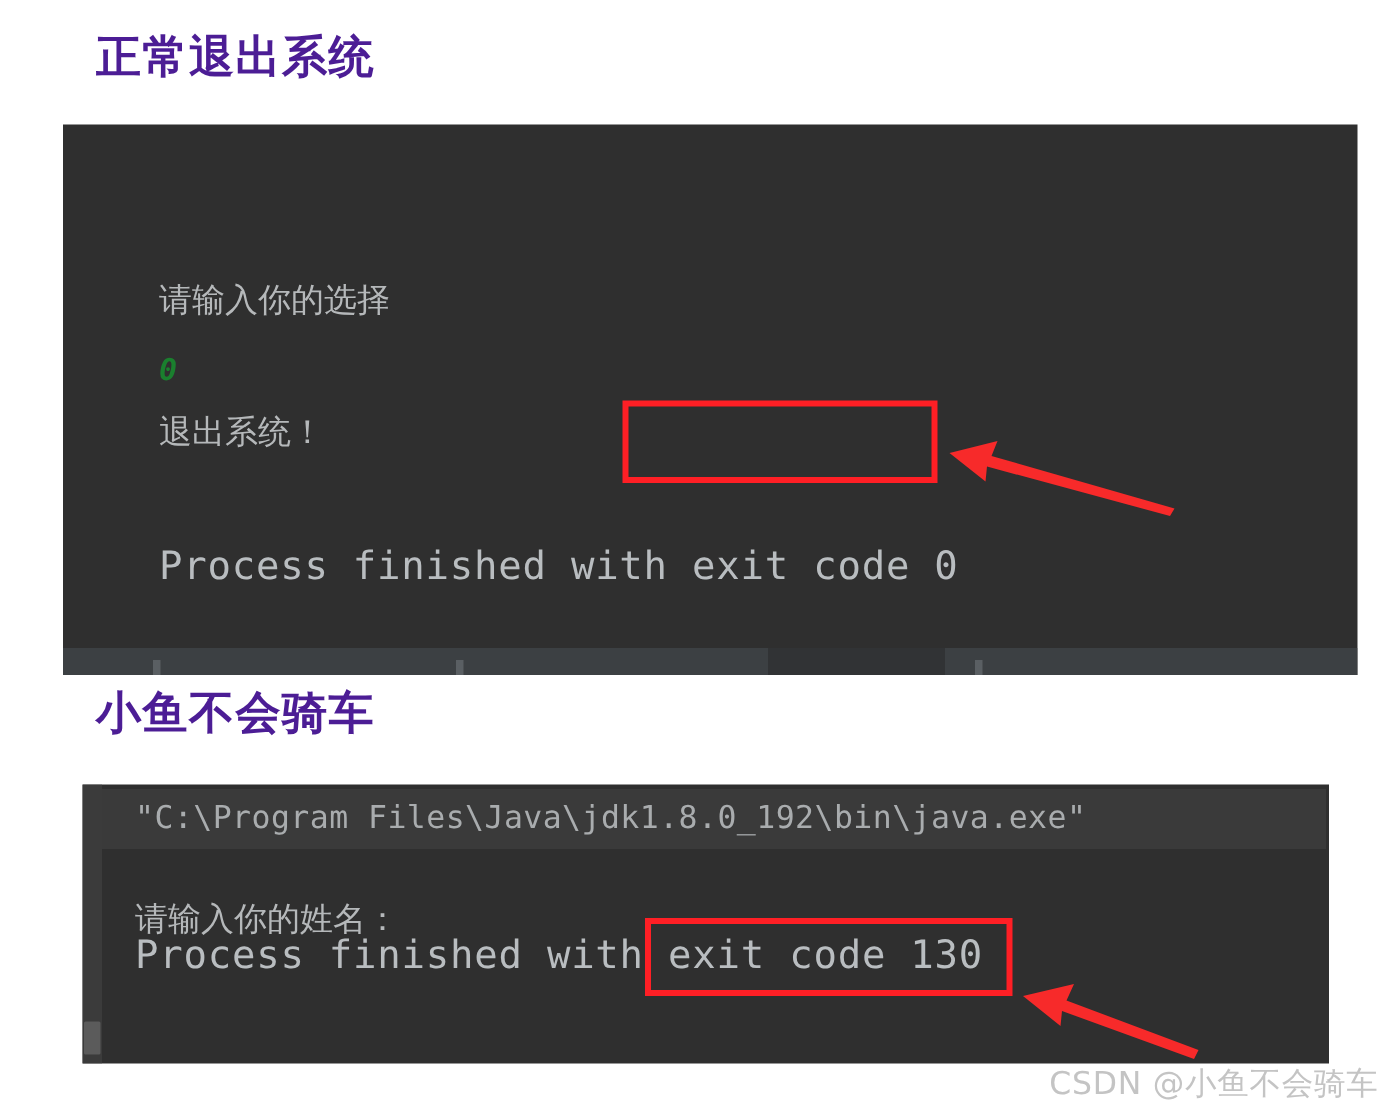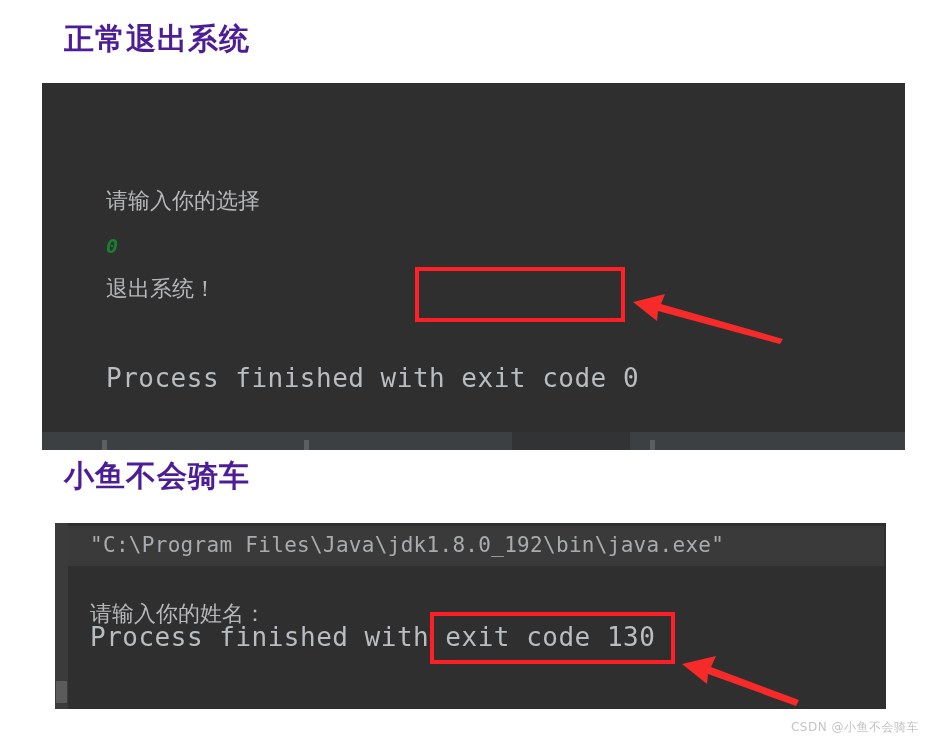--- a/index.html
+++ b/index.html
@@ -152,21 +152,21 @@
     pointer-events: none;
   }
   #arrow-1 { left: 625px; top: 288px; width: 160px; height: 60px; }
   #arrow-2 { left: 676px; top: 648px; width: 125px; height: 62px; }
 
   .watermark {
     position: absolute;
     right: 12px;
     bottom: 10px;
     font-family: "DejaVu Sans", "Liberation Sans", sans-serif;
-    font-size: 12px;
+    font-size: 21px;
     color: #c4c4c4;
     white-space: nowrap;
     letter-spacing: 0.5px;
   }
 </style>
 </head>
 <body>
 
 <div class="heading" id="heading-1">正常退出系统</div>
 

